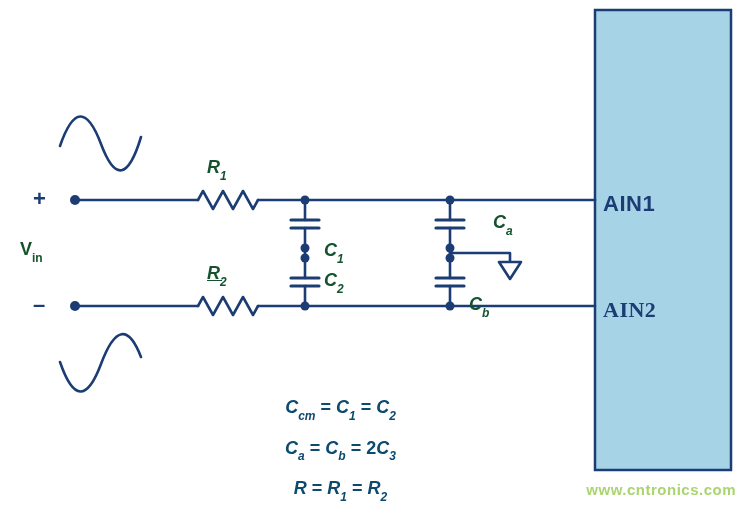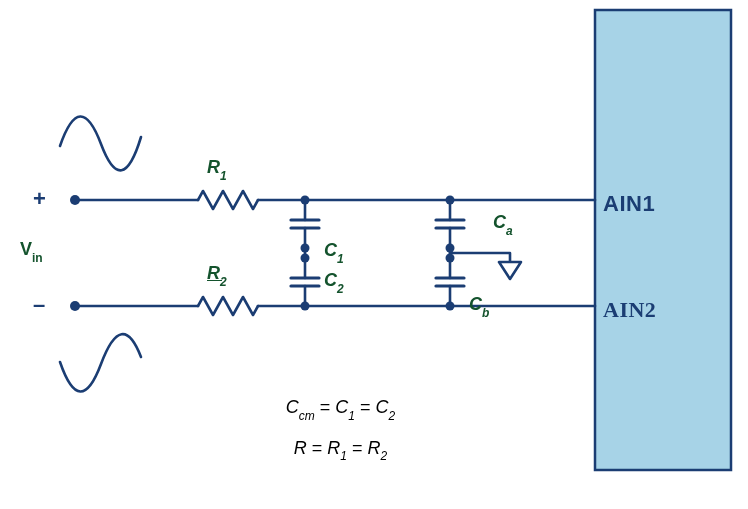--- a/index.html
+++ b/index.html
@@ -6,21 +6,21 @@
   #stage{
     position:relative;width:748px;height:509px;background:#ffffff;overflow:hidden;
     font-family:"Liberation Sans", sans-serif;color:#1b3d73;
   }
   #stage svg{position:absolute;left:0;top:0;}
   .lbl{position:absolute;font-weight:bold;font-style:italic;font-size:18px;color:#14532d;white-space:nowrap;}
   .lbl sub{font-size:12px;font-style:italic;position:relative;top:2px;}
   .pin{position:absolute;font-weight:bold;font-style:normal;font-size:22px;color:#1b3d73;letter-spacing:.5px;}
   .sign{position:absolute;font-weight:bold;font-size:22px;color:#1b3d73;font-style:normal;}
   .eqs{position:absolute;left:228px;top:390px;width:225px;text-align:center;}
-  .eq{font-weight:normal;font-size:18px;color:#000000;line-height:34px;white-space:nowrap;}
+  .eq{font-weight:bold;font-size:18px;color:#0c4a6e;line-height:34px;white-space:nowrap;}
   .eq i{font-style:italic;}
   .eq sub{font-size:12px;font-style:italic;position:relative;top:2px;}
   .eq .op{font-style:normal;}
   .wm{position:absolute;right:12px;top:481px;font-size:15px;font-weight:bold;
       color:rgba(140,198,63,0.75);font-style:normal;letter-spacing:.5px;}
 </style>
 </head>
 <body>
 
 <div id="stage">
@@ -99,17 +99,19 @@
   <div class="lbl" style="left:324px;top:212px;margin-top:28px;"><i>C</i><sub>1</sub></div>
   <div class="lbl" style="left:324px;top:270px;"><i>C</i><sub>2</sub></div>
   <div class="lbl" style="left:469px;top:212px;margin-left:24px;"><i>C</i><sub>a</sub></div>
   <div class="lbl" style="left:469px;top:270px;margin-top:24px;"><i>C</i><sub>b</sub></div>
 
   <div class="pin" style="left:603px;top:191px;">AIN1</div>
   <div class="pin" style="left:603px;top:297px;font-family:Liberation Serif, serif;">AIN2</div>
 
   <div class="eqs">
     <div class="eq"><i>C</i><sub>cm</sub><span class="op"> = </span><i>C</i><sub>1</sub><span class="op"> = </span><i>C</i><sub>2</sub></div>
+    <div class="eq"><i>C</i><sub>a</sub><span class="op"> = </span><i>C</i><sub>b</sub><span class="op"> = 2</span><i>C</i><sub>3</sub></div>
     <div class="eq"><i>R</i><sub></sub><span class="op"> = </span><i>R</i><sub>1</sub><span class="op"> = </span><i>R</i><sub>2</sub></div>
   </div>
 
+  <div class="wm">www.cntronics.com</div>
 
 </div>
 
 </body></html>

